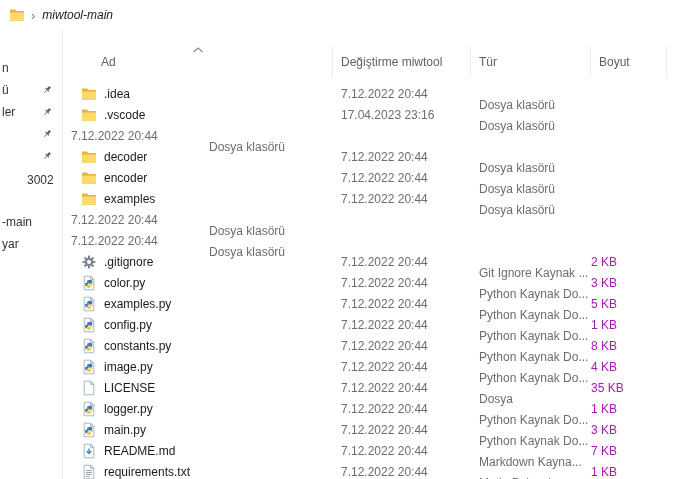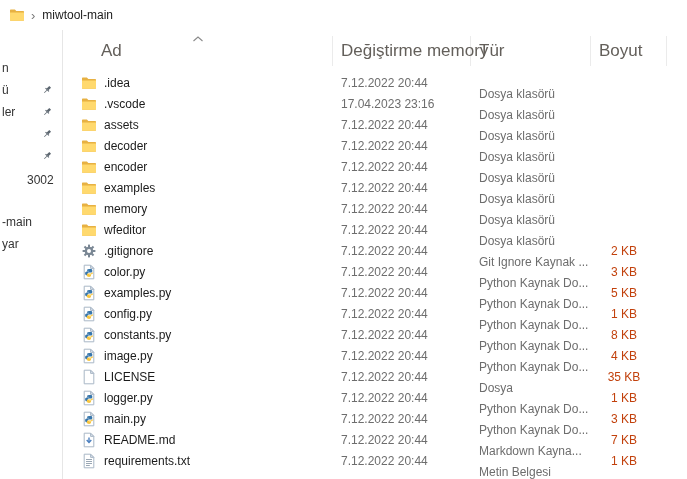--- a/index.html
+++ b/index.html
@@ -10,39 +10,39 @@
     -webkit-font-smoothing:antialiased;
   }
   
   .topbar{
     position:absolute;top:0;left:0;right:0;height:30px;
     display:flex;align-items:center;
     background:#fff;border-bottom:1px solid #f0f0f0;
   }
   .topbar .icon16{width:16px;height:16px;margin-left:9px;flex:none;}
   .crumb-chev{color:#777;font-size:13px;margin:0 7px 0 6px;line-height:1;}
-  .crumb{font-size:12px;color:#1b1b1b;}
+  .crumb{font-size:12px;color:#1b1b1b;font-style:italic;}
   
   .sidebar{
     position:absolute;top:30px;left:0;width:62px;bottom:0;
     background:#fff;border-right:1px solid #e6e6e6;
   }
   .sidebar-item{
     position:absolute;left:0;width:58px;height:20px;
     display:flex;align-items:center;justify-content:space-between;
     font-size:12px;color:#333;cursor:default;
   }
   .side-label{padding-left:2px;white-space:nowrap;overflow:hidden;}
   .side-pin{width:12px;height:12px;margin-right:5px;flex:none;}
   .side-pin svg{display:block;}
   
   .main{position:absolute;left:63px;top:30px;right:0;bottom:0;background:#fff;}
   .header-row{
-    display:flex;height:30px;margin-top:6px;position:relative;
-    font-size:17px;color:#635f5a;
+    display:flex;height:30px;margin-top:17px;position:relative;
+    font-size:12px;color:#635f5a;
   }
   .hcell{
     display:flex;align-items:center;box-sizing:border-box;
     border-right:1px solid #ebebeb;position:relative;white-space:nowrap;
   }
   .h-name{width:270px;padding-left:38px;}
   .h-date{width:138px;padding-left:8px;}
   .h-type{width:120px;padding-left:8px;}
   .h-size{width:76px;padding-left:8px;text-align:right;}
   .sort-caret{
@@ -56,21 +56,21 @@
   }
   .cell{box-sizing:border-box;white-space:nowrap;overflow:hidden;}
   .cell-name{
     width:270px;display:flex;align-items:center;padding-left:18px;color:#1b1b1b;
   }
   .row-icon{width:16px;height:16px;margin-right:7px;flex:none;}
   .row-icon svg{display:block;}
   .icon16 svg{display:block;}
   .cell-date{width:138px;padding-left:8px;color:#6d6d6d;}
   .cell-type{width:120px;padding-left:8px;color:#6d6d6d;margin-top:23px;}
-  .cell-size{width:76px;padding-right:10px;color:#c2410c;text-align:center;}
+  .cell-size{width:76px;padding-right:10px;color:#a21caf;text-align:left;}
 </style>
 </head>
 <body>
 
 <div class="topbar">
   <span class="icon16">
       <svg viewBox="0 0 16 16" width="16" height="16">
         <path d="M1 3.1c0-.4.3-.7.7-.7h4.2l1.4 1.6h7c.4 0 .7.3.7.7v8.4c0 .4-.3.7-.7.7H1.7c-.4 0-.7-.3-.7-.7z" fill="#e7b143"></path>
         <path d="M1 5.4h14v7.7c0 .4-.3.7-.7.7H1.7c-.4 0-.7-.3-.7-.7z" fill="#ffd96e"></path>
         <path d="M1 5h14v.8H1z" fill="#f3c455"></path>
@@ -163,21 +163,21 @@
   <div class="header-row">
     <div class="hcell h-name">
       <span class="sort-caret">
         <svg width="11" height="6" viewBox="0 0 11 6">
             <polyline points="1,5 5.5,1 10,5" fill="none" stroke="#8a8a8a" stroke-width="1.1"></polyline>
           </svg>
       </span>
       <span>Ad</span>
     </div>
     <div class="hcell h-date">
-      <span>Değiştirme memory</span>
+      <span>Değiştirme miwtool</span>
     </div>
     <div class="hcell h-type">
       <span>Tür</span>
     </div>
     <div class="hcell h-size">
       <span>Boyut</span>
     </div>
   </div>
   <div class="rows" id="rows">
   <div class="file-row">
@@ -206,110 +206,80 @@
             </svg>
           </span>
       <span class="fname">.vscode</span>
     </div>
     <div class="cell cell-date">17.04.2023 23:16</div>
     <div class="cell cell-type">Dosya klasörü</div>
     <div class="cell cell-size"></div>
   </div>
 
   <div class="file-row">
+    <div class="cell cell-date">7.12.2022 20:44</div>
+    <div class="cell cell-type">Dosya klasörü</div>
+    <div class="cell cell-size"></div>
+  </div>
+
+  <div class="file-row">
     <div class="cell cell-name">
       <span class="row-icon">
             <svg viewBox="0 0 16 16" width="16" height="16">
               <path d="M1 3.1c0-.4.3-.7.7-.7h4.2l1.4 1.6h7c.4 0 .7.3.7.7v8.4c0 .4-.3.7-.7.7H1.7c-.4 0-.7-.3-.7-.7z" fill="#e7b143"></path>
               <path d="M1 5.4h14v7.7c0 .4-.3.7-.7.7H1.7c-.4 0-.7-.3-.7-.7z" fill="#ffd96e"></path>
               <path d="M1 5h14v.8H1z" fill="#f3c455"></path>
             </svg>
           </span>
-      <span class="fname">assets</span>
+      <span class="fname">decoder</span>
     </div>
     <div class="cell cell-date">7.12.2022 20:44</div>
     <div class="cell cell-type">Dosya klasörü</div>
     <div class="cell cell-size"></div>
   </div>
 
   <div class="file-row">
     <div class="cell cell-name">
       <span class="row-icon">
             <svg viewBox="0 0 16 16" width="16" height="16">
               <path d="M1 3.1c0-.4.3-.7.7-.7h4.2l1.4 1.6h7c.4 0 .7.3.7.7v8.4c0 .4-.3.7-.7.7H1.7c-.4 0-.7-.3-.7-.7z" fill="#e7b143"></path>
               <path d="M1 5.4h14v7.7c0 .4-.3.7-.7.7H1.7c-.4 0-.7-.3-.7-.7z" fill="#ffd96e"></path>
               <path d="M1 5h14v.8H1z" fill="#f3c455"></path>
             </svg>
           </span>
-      <span class="fname">decoder</span>
+      <span class="fname">encoder</span>
     </div>
     <div class="cell cell-date">7.12.2022 20:44</div>
     <div class="cell cell-type">Dosya klasörü</div>
     <div class="cell cell-size"></div>
   </div>
 
   <div class="file-row">
     <div class="cell cell-name">
       <span class="row-icon">
             <svg viewBox="0 0 16 16" width="16" height="16">
               <path d="M1 3.1c0-.4.3-.7.7-.7h4.2l1.4 1.6h7c.4 0 .7.3.7.7v8.4c0 .4-.3.7-.7.7H1.7c-.4 0-.7-.3-.7-.7z" fill="#e7b143"></path>
               <path d="M1 5.4h14v7.7c0 .4-.3.7-.7.7H1.7c-.4 0-.7-.3-.7-.7z" fill="#ffd96e"></path>
               <path d="M1 5h14v.8H1z" fill="#f3c455"></path>
             </svg>
           </span>
-      <span class="fname">encoder</span>
-    </div>
-    <div class="cell cell-date">7.12.2022 20:44</div>
-    <div class="cell cell-type">Dosya klasörü</div>
-    <div class="cell cell-size"></div>
-  </div>
-
-  <div class="file-row">
-    <div class="cell cell-name">
-      <span class="row-icon">
-            <svg viewBox="0 0 16 16" width="16" height="16">
-              <path d="M1 3.1c0-.4.3-.7.7-.7h4.2l1.4 1.6h7c.4 0 .7.3.7.7v8.4c0 .4-.3.7-.7.7H1.7c-.4 0-.7-.3-.7-.7z" fill="#e7b143"></path>
-              <path d="M1 5.4h14v7.7c0 .4-.3.7-.7.7H1.7c-.4 0-.7-.3-.7-.7z" fill="#ffd96e"></path>
-              <path d="M1 5h14v.8H1z" fill="#f3c455"></path>
-            </svg>
-          </span>
       <span class="fname">examples</span>
     </div>
     <div class="cell cell-date">7.12.2022 20:44</div>
     <div class="cell cell-type">Dosya klasörü</div>
     <div class="cell cell-size"></div>
   </div>
 
   <div class="file-row">
-    <div class="cell cell-name">
-      <span class="row-icon">
-            <svg viewBox="0 0 16 16" width="16" height="16">
-              <path d="M1 3.1c0-.4.3-.7.7-.7h4.2l1.4 1.6h7c.4 0 .7.3.7.7v8.4c0 .4-.3.7-.7.7H1.7c-.4 0-.7-.3-.7-.7z" fill="#e7b143"></path>
-              <path d="M1 5.4h14v7.7c0 .4-.3.7-.7.7H1.7c-.4 0-.7-.3-.7-.7z" fill="#ffd96e"></path>
-              <path d="M1 5h14v.8H1z" fill="#f3c455"></path>
-            </svg>
-          </span>
-      <span class="fname">memory</span>
-    </div>
-    <div class="cell cell-date">7.12.2022 20:44</div>
-    <div class="cell cell-type">Dosya klasörü</div>
-    <div class="cell cell-size"></div>
-  </div>
-
-  <div class="file-row">
-    <div class="cell cell-name">
-      <span class="row-icon">
-            <svg viewBox="0 0 16 16" width="16" height="16">
-              <path d="M1 3.1c0-.4.3-.7.7-.7h4.2l1.4 1.6h7c.4 0 .7.3.7.7v8.4c0 .4-.3.7-.7.7H1.7c-.4 0-.7-.3-.7-.7z" fill="#e7b143"></path>
-              <path d="M1 5.4h14v7.7c0 .4-.3.7-.7.7H1.7c-.4 0-.7-.3-.7-.7z" fill="#ffd96e"></path>
-              <path d="M1 5h14v.8H1z" fill="#f3c455"></path>
-            </svg>
-          </span>
-      <span class="fname">wfeditor</span>
-    </div>
+    <div class="cell cell-date">7.12.2022 20:44</div>
+    <div class="cell cell-type">Dosya klasörü</div>
+    <div class="cell cell-size"></div>
+  </div>
+
+  <div class="file-row">
     <div class="cell cell-date">7.12.2022 20:44</div>
     <div class="cell cell-type">Dosya klasörü</div>
     <div class="cell cell-size"></div>
   </div>
 
   <div class="file-row">
     <div class="cell cell-name">
       <span class="row-icon">
             <svg viewBox="0 0 16 16" width="16" height="16">
               <g fill="#7a8794">

